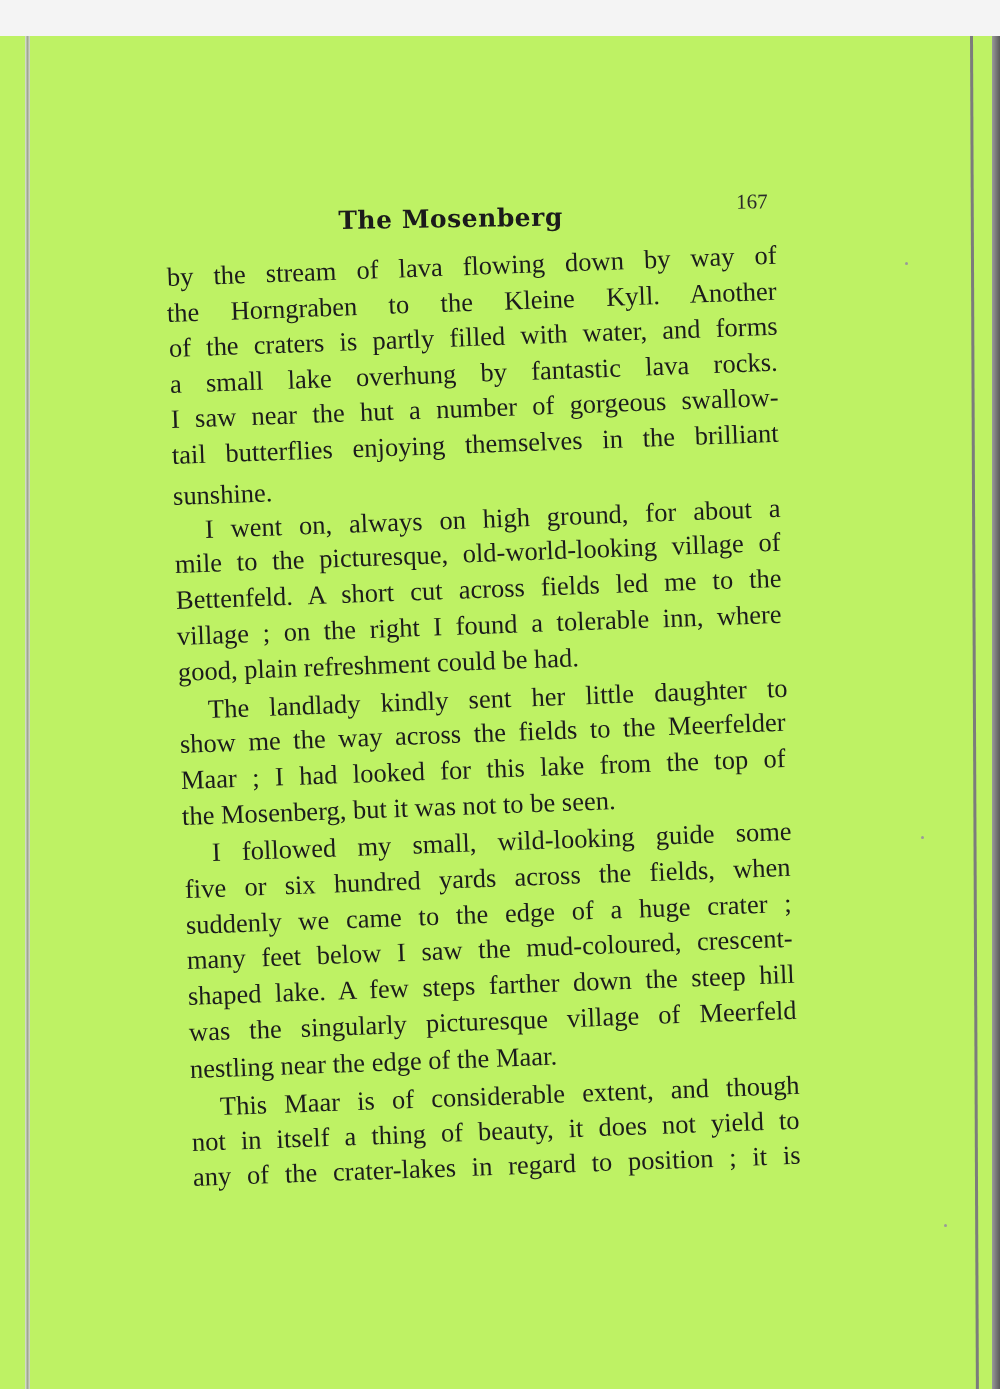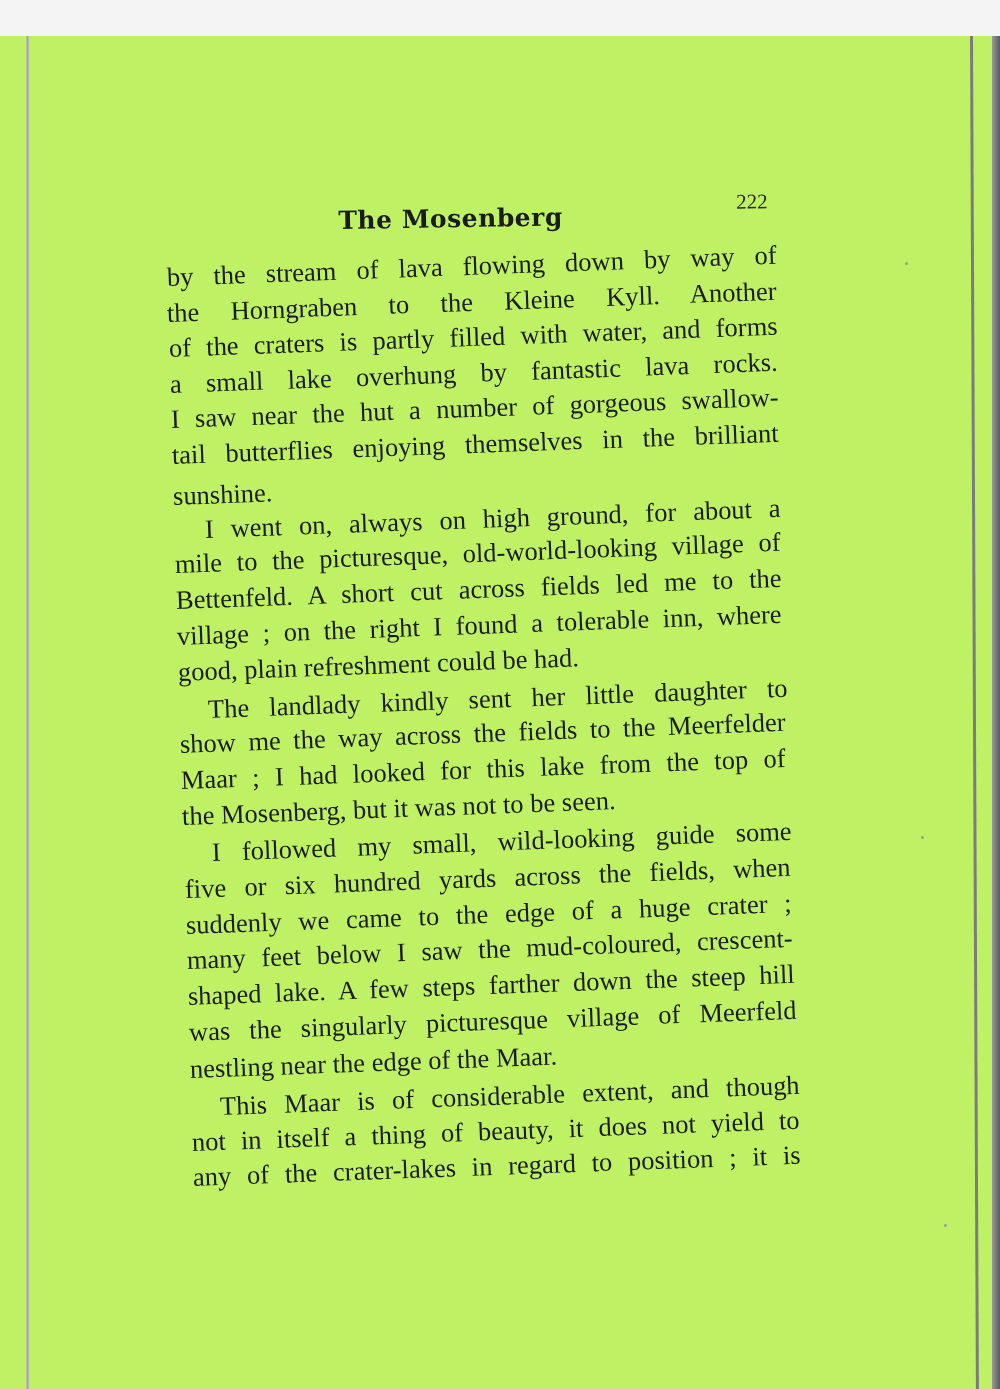--- a/index.html
+++ b/index.html
@@ -106,21 +106,21 @@
 
 <div class="page">
   <div class="gutter-left"></div>
   <div class="edge-right-1"></div>
   <div class="edge-right-2"></div>
   <div class="corner-dark-left"></div>
   <div class="corner-dark-right"></div>
 
   <div class="header">
     <span class="running-head">The Mosenberg</span>
-    <span class="page-number">222</span>
+    <span class="page-number">167</span>
   </div>
 
   <div id="text-block">
     <div class="line" style="left: 167px; top: 228px; width: 610px; white-space: normal; height: 30px; overflow: visible; transform: rotate(-2.1deg);">by the stream of lava flowing down by way of</div>
     <div class="line" style="left: 167px; top: 264px; width: 610px; white-space: normal; height: 30px; overflow: visible; transform: rotate(-2.1deg);">the Horngraben to the Kleine Kyll. Another</div>
     <div class="line" style="left: 169px; top: 299px; width: 609px; white-space: normal; height: 30px; overflow: visible; transform: rotate(-2.1deg);">of the craters is partly filled with water, and forms</div>
     <div class="line" style="left: 170px; top: 335px; width: 608px; white-space: normal; height: 30px; overflow: visible; transform: rotate(-2.1deg);">a small lake overhung by fantastic lava rocks.</div>
     <div class="line" style="left: 171px; top: 370px; width: 608px; white-space: normal; height: 30px; overflow: visible; transform: rotate(-2.1deg);">I saw near the hut a number of gorgeous swallow-</div>
     <div class="line" style="left: 172px; top: 406px; width: 607px; white-space: normal; height: 30px; overflow: visible; transform: rotate(-2.1deg);">tail butterflies enjoying themselves in the brilliant</div>
     <div class="line last" style="left: 173px; top: 447px; transform: rotate(-2.1deg);">sunshine.</div>

